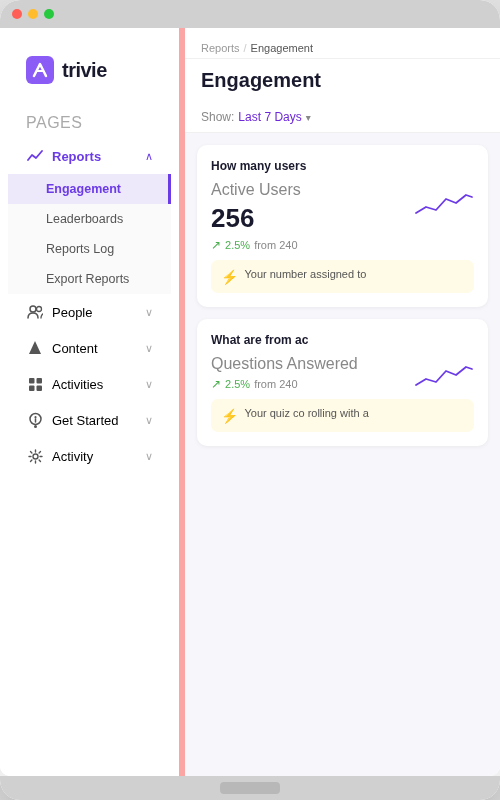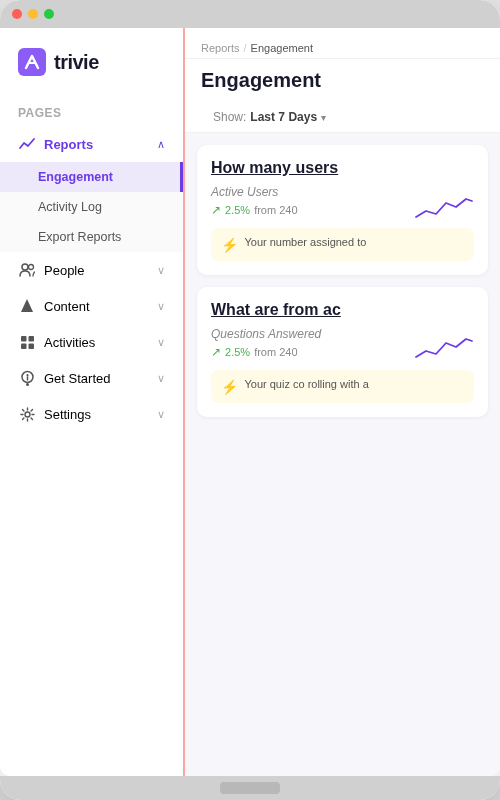--- a/index.html
+++ b/index.html
@@ -49,24 +49,24 @@
       display: flex;
       overflow: hidden;
       border-radius: 0 0 10px 10px;
     }
 
     
     .sidebar {
       width: 185px;
       min-width: 185px;
       background: #fff;
-      border-right: 2px solid #fca5a5;
+      border-right: 6px solid #fca5a5;
       display: flex;
       flex-direction: column;
-      padding: 0;
+      padding: 8px;
       overflow-y: auto;
     }
 
     .sidebar-logo {
       padding: 20px 18px 16px;
       display: flex;
       align-items: center;
       gap: 8px;
     }
 
@@ -76,22 +76,22 @@
     }
 
     .logo-text {
       font-size: 20px;
       font-weight: 700;
       color: #1a1a2e;
       letter-spacing: -0.5px;
     }
 
     .sidebar-section-label {
-      font-size: 12px;
-      font-weight: 700;
+      font-size: 16px;
+      font-weight: 400;
       color: #aaa;
       text-transform: uppercase;
       letter-spacing: 0.5px;
       padding: 14px 18px 6px;
     }
 
     .nav-item {
       display: flex;
       align-items: center;
       padding: 9px 18px;
@@ -204,26 +204,25 @@
       border-bottom: 1px solid #f0f0f0;
       font-size: 12px;
       color: #555;
       display: flex;
       align-items: center;
       gap: 4px;
     }
 
     .show-filter-label {
       color: #888;
-      margin-left: 12px;
     }
 
     .show-filter-value {
-      font-weight: 700;
-      color: #404040;
+      font-weight: 400;
+      color: #6d28d9;
       text-align: right;
     }
 
     .filter-chevron {
       color: #888;
       font-size: 10px;
     }
 
     .content-scroll {
       flex: 1;
@@ -235,32 +234,30 @@
     }
 
     .card {
       background: #fff;
       border-radius: 10px;
       padding: 14px;
       box-shadow: 0 1px 4px rgba(0,0,0,0.06);
     }
 
     .card-question {
-      font-size: 16px;
+      font-size: 12px;
       font-weight: 600;
       color: #1a1a2e;
       margin-bottom: 8px;
-      text-decoration: underline;
     }
 
     .card-sub-label {
-      font-size: 12px;
+      font-size: 16px;
       color: #888;
       margin-bottom: 4px;
-      font-style: italic;
     }
 
     .card-number {
       font-size: 26px;
       font-weight: 700;
       color: #1a1a2e;
       margin-bottom: 4px;
     }
 
     .card-trend {
@@ -363,21 +360,24 @@
         </div>
         <span class="nav-item-label">Reports</span>
         <span class="chevron open">∧</span>
       </div>
 
       <div class="sub-nav">
         <div class="sub-nav-item active">
           <span>Engagement</span>
         </div>
         <div class="sub-nav-item">
-          <span>Activity Log</span>
+          <span>Leaderboards</span>
+        </div>
+        <div class="sub-nav-item">
+          <span>Reports Log</span>
         </div>
         <div class="sub-nav-item">
           <span>Export Reports</span>
         </div>
       </div>
 
       <div class="nav-item">
         <div class="nav-item-icon">
           <svg width="16" height="14" viewBox="0 0 16 14" fill="none">
             <circle cx="6" cy="4" r="3" stroke="#555" stroke-width="1.5"></circle>
@@ -427,21 +427,21 @@
         <span class="chevron">∨</span>
       </div>
 
       <div class="nav-item">
         <div class="nav-item-icon">
           <svg width="15" height="15" viewBox="0 0 15 15" fill="none">
             <circle cx="7.5" cy="7.5" r="2.5" stroke="#555" stroke-width="1.4"></circle>
             <path d="M7.5 1v2M7.5 12v2M1 7.5h2M12 7.5h2M2.5 2.5l1.4 1.4M11.1 11.1l1.4 1.4M2.5 12.5l1.4-1.4M11.1 3.9l1.4-1.4" stroke="#555" stroke-width="1.4" stroke-linecap="round"></path>
           </svg>
         </div>
-        <span class="nav-item-label">Settings</span>
+        <span class="nav-item-label">Activity</span>
         <span class="chevron">∨</span>
       </div>
     </div>
 
     <div class="main-content">
       <div class="breadcrumb-bar">
         <span class="breadcrumb-item">Reports</span>
         <span class="breadcrumb-sep">/</span>
         <span class="breadcrumb-item current">Engagement</span>
       </div>
@@ -456,20 +456,21 @@
         <span class="filter-chevron">▾</span>
       </div>
 
       <div class="content-scroll">
 
         <div class="card">
           <div class="card-question">How many users</div>
           <div class="card-row">
             <div>
               <div class="card-sub-label">Active Users</div>
+              <div class="card-number">256</div>
               <div class="card-trend">
                 <span class="trend-icon">↗</span>
                 <span>2.5%</span>
                 <span class="trend-from">from 240</span>
               </div>
             </div>
             <div>
               <svg class="sparkline" viewBox="0 0 60 35" fill="none">
                 <polyline points="2,28 12,22 22,25 32,14 42,18 52,10 58,12" stroke="#6c3be8" stroke-width="1.8" fill="none" stroke-linecap="round" stroke-linejoin="round"></polyline>
               </svg>

